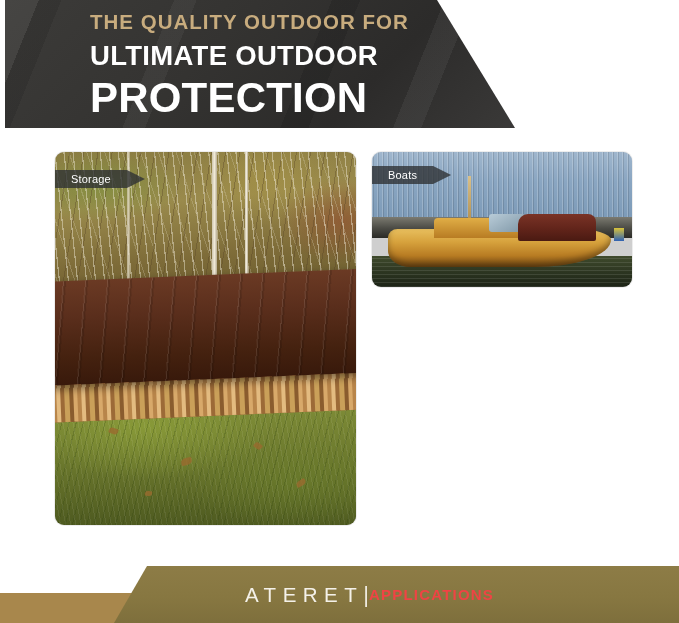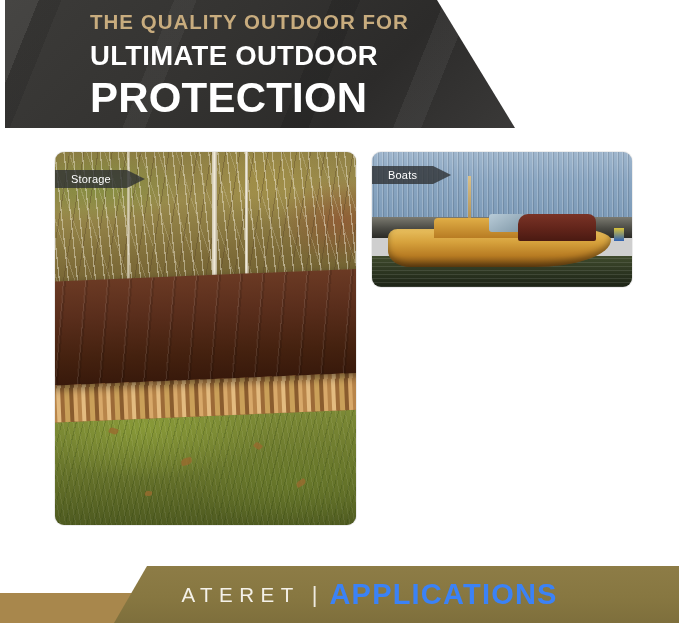--- a/index.html
+++ b/index.html
@@ -245,39 +245,38 @@
     background:#a8874c;
   }
   #footer-bar{
     position:absolute; left:0; top:566px; width:679px; height:57px;
     clip-path: polygon(147px 0, 679px 0, 679px 57px, 114px 57px);
     background:linear-gradient(180deg,#8d7c46 0%, #877741 55%, #7e6f3c 100%);
   }
   #footer-text{
     position:absolute; left:0; top:566px; width:679px; height:57px;
     display:flex; align-items:center; justify-content:center;
-    gap:12px;
     padding-left:60px;
   }
   #footer-brand{
     color:#f4f1e9;
     font-size:20.5px;
     letter-spacing:6.5px;
     font-weight:normal;
     white-space:nowrap;
   }
   #footer-divider{
     color:#f4f1e9;
     font-size:22px;
     font-weight:300;
     opacity:.95;
   }
   #footer-section{
-    color:#3b82f6;
-    font-size:29px;
+    color:#ef4444;
+    font-size:15px;
     font-weight:bold;
     letter-spacing:1.2px;
     white-space:nowrap;
   }
 </style>
 </head>
 <body>
 
 <div id="header-banner">
   <div id="header-text-block">

